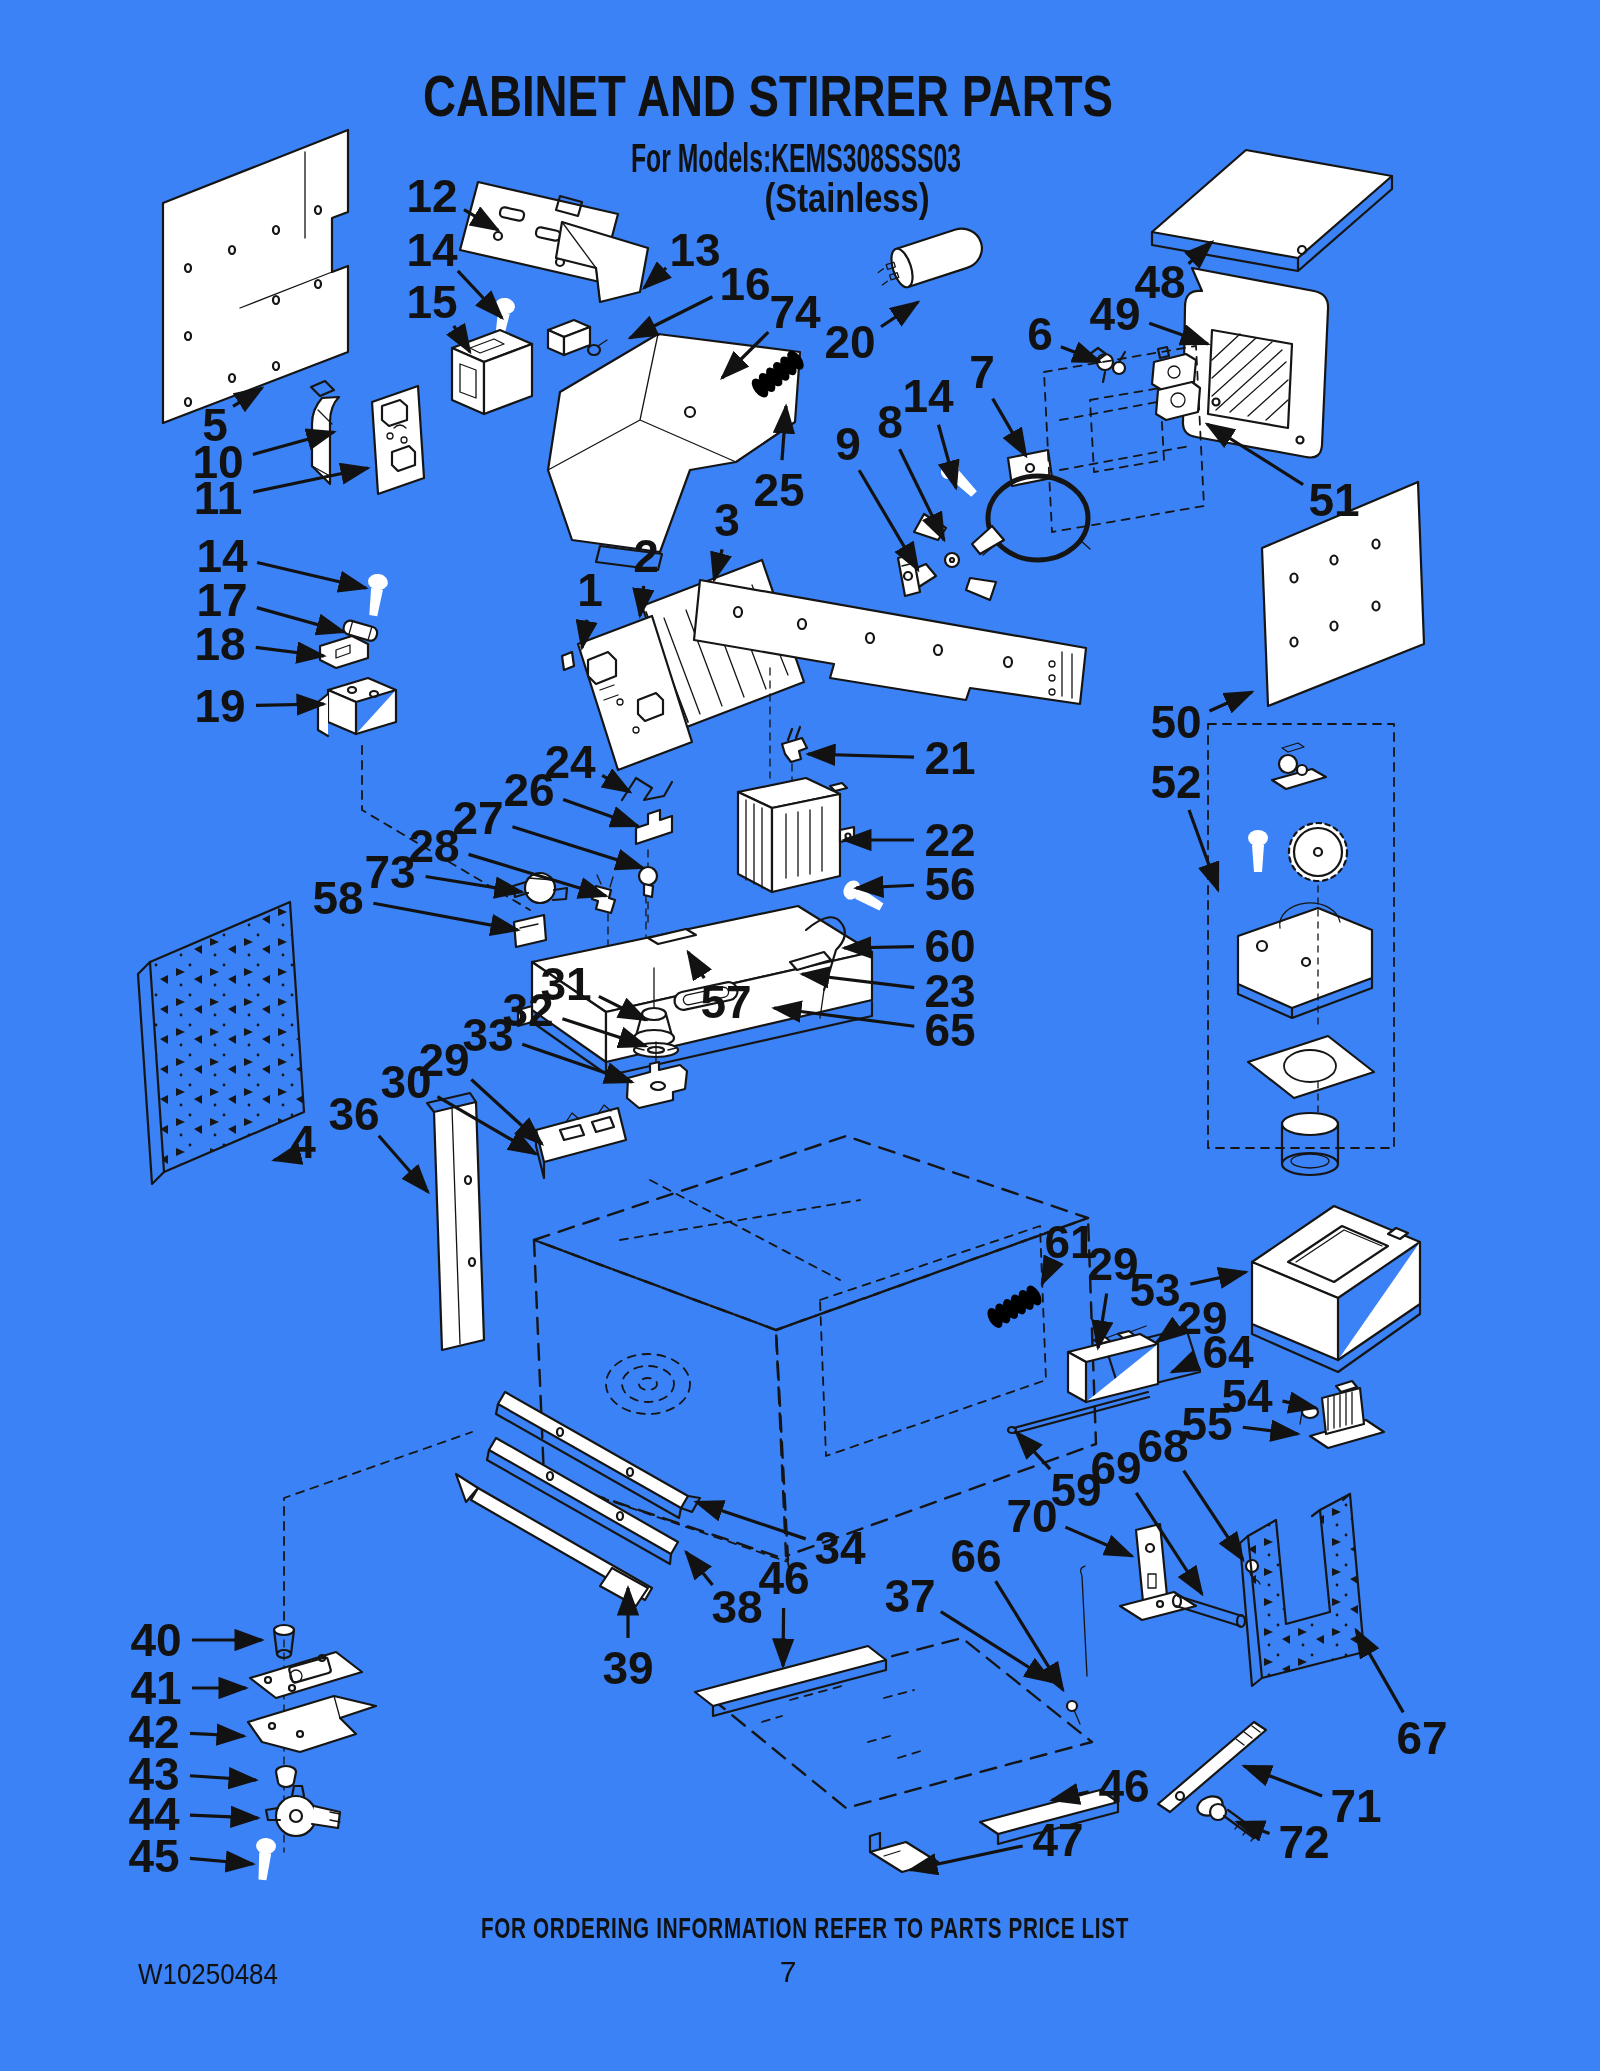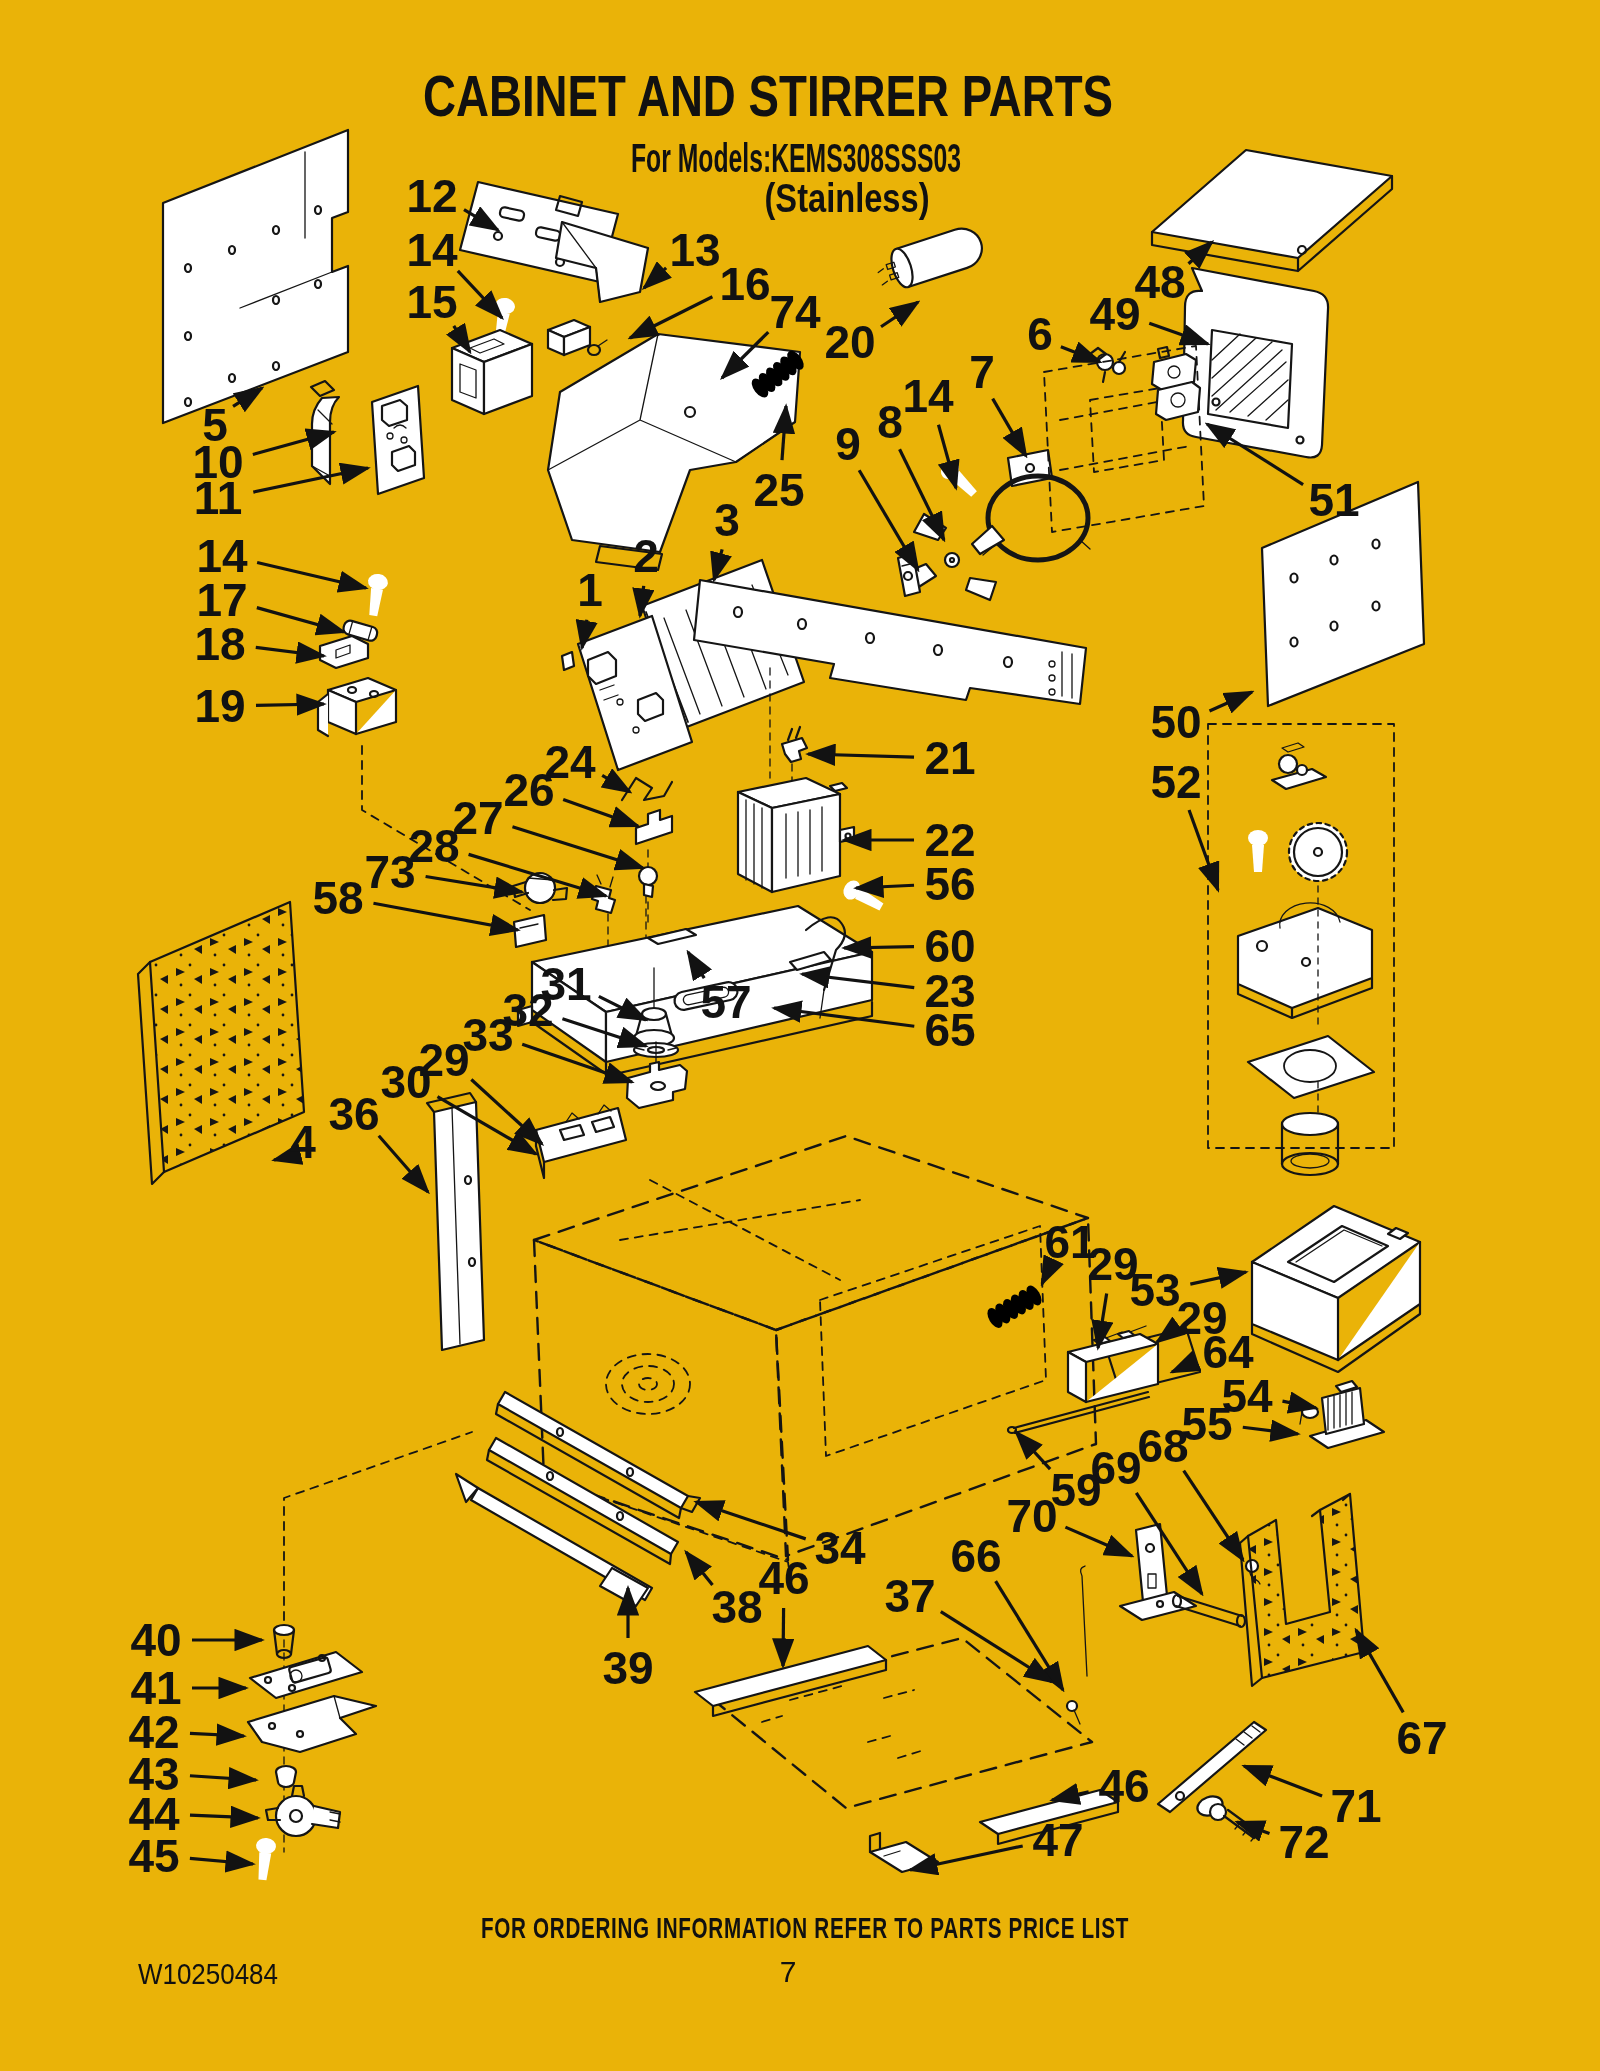--- a/index.html
+++ b/index.html
@@ -1,16 +1,16 @@
 <!DOCTYPE html>
 <html><head>
 <meta charset="utf-8">
 <style>
   html,body{margin:0;padding:0;background:#e8e8e8;}
-  .page{position:relative;width:1600px;height:2071px;background:#eab308;margin:0 auto;
+  .page{position:relative;width:1600px;height:2071px;background:#3b82f6;margin:0 auto;
         font-family:"Liberation Sans", sans-serif;}
   svg{position:absolute;left:0;top:0;width:1600px;height:2071px;}
   .title{font:700 58px "Liberation Sans",sans-serif;fill:#111;text-anchor:middle;}
   .subtitle{font:700 40px "Liberation Sans",sans-serif;fill:#111;text-anchor:middle;}
   .footnote{font:700 30px "Liberation Sans",sans-serif;fill:#111;text-anchor:middle;letter-spacing:1px;}
   .docnum{font:400 30px "Liberation Sans",sans-serif;fill:#111;}
   .pagenum{font:400 30px "Liberation Sans",sans-serif;fill:#111;text-anchor:middle;}
   .callout-text{font:700 46px "Liberation Sans",sans-serif;fill:#121212;text-anchor:middle;}
   .leader{stroke:#121212;stroke-width:3.2;fill:none;}
   .art path,.art ellipse,.art circle,.art rect,.art line,.art polyline{

